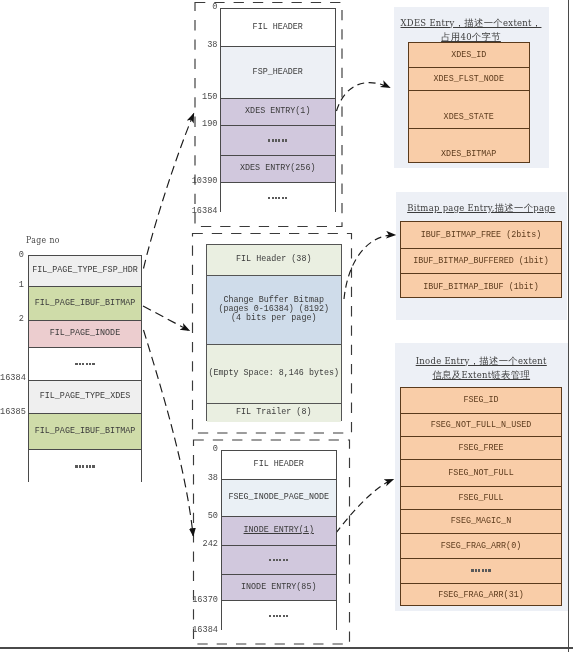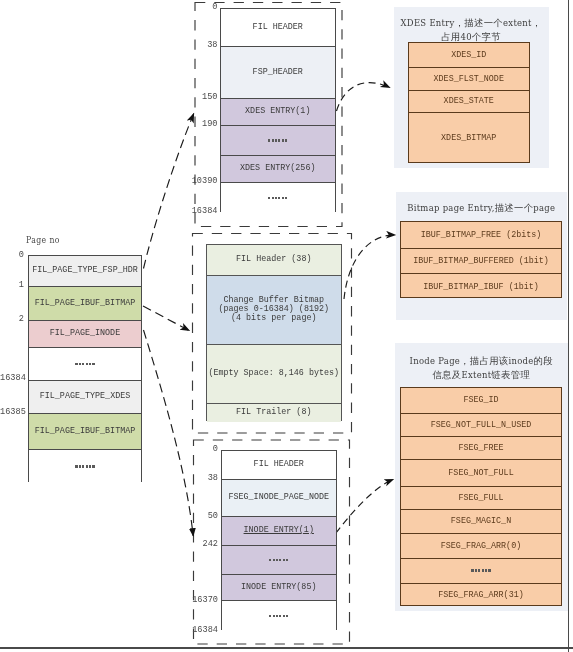--- a/index.html
+++ b/index.html
@@ -10,21 +10,21 @@
   .row{box-sizing:border-box;display:flex;align-items:center;justify-content:center;
        text-align:center;overflow:visible;}
   .lbl{font-family:"Liberation Mono",monospace;font-stretch:normal;font-size:8.4px;white-space:pre;line-height:1.12;}
   .off{position:absolute;font-family:"Liberation Mono",monospace;font-stretch:normal;font-size:8.6px;color:#4a4a4a;text-align:right;
        line-height:1;white-space:nowrap;}
   .dots{display:inline-flex;gap:1.3px;align-items:center;}
   .dots i{display:block;width:2.1px;height:2.4px;background:#5a5a5a;}
   svg.olay{position:absolute;left:0;top:0;width:573px;height:652px;pointer-events:none;}
   .panel{position:absolute;box-sizing:border-box;background:#edf0f6;}
   .ptitle{position:absolute;text-align:center;font-size:9.4px;letter-spacing:0.3px;
-          color:#3c3c3c;line-height:1.5;width:100%;left:0;}
+          color:#3c3c3c;line-height:1.5;width:100%;left:0;text-decoration:underline;}
   .obox{position:absolute;box-sizing:border-box;border:1.3px solid #5a3a1c;background:#f9cda8;}
   .orow{box-sizing:border-box;display:flex;align-items:center;justify-content:center;
         text-align:center;font-family:"Liberation Mono",monospace;font-stretch:normal;font-size:8.4px;color:#5c3b1d;white-space:pre;}
 </style>
 </head>
 <body>
 
 <svg class="olay" viewBox="0 0 573 652" xmlns="http://www.w3.org/2000/svg">
   <rect x="195" y="2.5" width="147" height="224" fill="none" stroke="#3a3a3a" stroke-width="1.15" stroke-dasharray="10.3 9"></rect>
   <rect x="192.5" y="233.5" width="159" height="199.5" fill="none" stroke="#3a3a3a" stroke-width="1.15" stroke-dasharray="10.3 9"></rect>
@@ -203,39 +203,39 @@
 </div>
 
 <div class="panel" style="left:393.5px;top:6.5px;width:155.0px;height:161.5px;">
  <div class="ptitle" style="top:9.0px;">
       <div>XDES Entry，描述一个extent，</div>
       <div>占用40个字节</div>
     </div>
  <div class="obox" style="left:14.5px;top:35.5px;width:121.5px;height:121.0px;">
   <div class="orow" style="height:24.5px;border-bottom:1.3px solid #5a3a1c;"><span class="">XDES_ID</span></div>
   <div class="orow" style="height:23.5px;border-bottom:1.3px solid #5a3a1c;"><span class="">XDES_FLST_NODE</span></div>
-  <div class="orow" style="height:21.5px;border-bottom:1.3px solid #5a3a1c;"><span class="">XDES_STATE</span></div>
+  <div class="orow" style="height:21.5px;border-bottom:1.3px solid #5a3a1c;margin-top:16px;"><span class="">XDES_STATE</span></div>
   <div class="orow" style="height:51.5px;"><span class="">XDES_BITMAP</span></div>
  </div>
 </div>
 
 <div class="panel" style="left:396.0px;top:191.5px;width:170.5px;height:128px;">
  <div class="ptitle" style="top:9.5px;">
       <div>Bitmap page Entry,描述一个page</div>
     </div>
  <div class="obox" style="left:3.8px;top:29.5px;width:162.5px;height:77.0px;">
   <div class="orow" style="height:27.0px;border-bottom:1.3px solid #5a3a1c;"><span class="">IBUF_BITMAP_FREE (2bits)</span></div>
   <div class="orow" style="height:25.0px;border-bottom:1.3px solid #5a3a1c;"><span class="">IBUF_BITMAP_BUFFERED (1bit)</span></div>
   <div class="orow" style="height:25.0px;"><span class="">IBUF_BITMAP_IBUF (1bit)</span></div>
  </div>
 </div>
 
 <div class="panel" style="left:394.5px;top:342.5px;width:173.5px;height:268.0px;">
  <div class="ptitle" style="top:11.0px;">
-      <div>Inode Page，描占用该inode的段</div>
+      <div>Inode Entry，描述一个extent</div>
       <div>信息及Extent链表管理</div>
     </div>
  <div class="obox" style="left:5.5px;top:44.0px;width:162.0px;height:219.5px;">
   <div class="orow" style="height:26.0px;border-bottom:1.3px solid #5a3a1c;text-align:right;"><span class="">FSEG_ID</span></div>
   <div class="orow" style="height:23.5px;border-bottom:1.3px solid #5a3a1c;"><span class="">FSEG_NOT_FULL_N_USED</span></div>
   <div class="orow" style="height:23.0px;border-bottom:1.3px solid #5a3a1c;"><span class="">FSEG_FREE</span></div>
   <div class="orow" style="height:26.5px;border-bottom:1.3px solid #5a3a1c;"><span class="">FSEG_NOT_FULL</span></div>
   <div class="orow" style="height:23.5px;border-bottom:1.3px solid #5a3a1c;"><span class="">FSEG_FULL</span></div>
   <div class="orow" style="height:23.5px;border-bottom:1.3px solid #5a3a1c;"><span class="">FSEG_MAGIC_N</span></div>
   <div class="orow" style="height:25.0px;border-bottom:1.3px solid #5a3a1c;"><span class="">FSEG_FRAG_ARR(0)</span></div>

